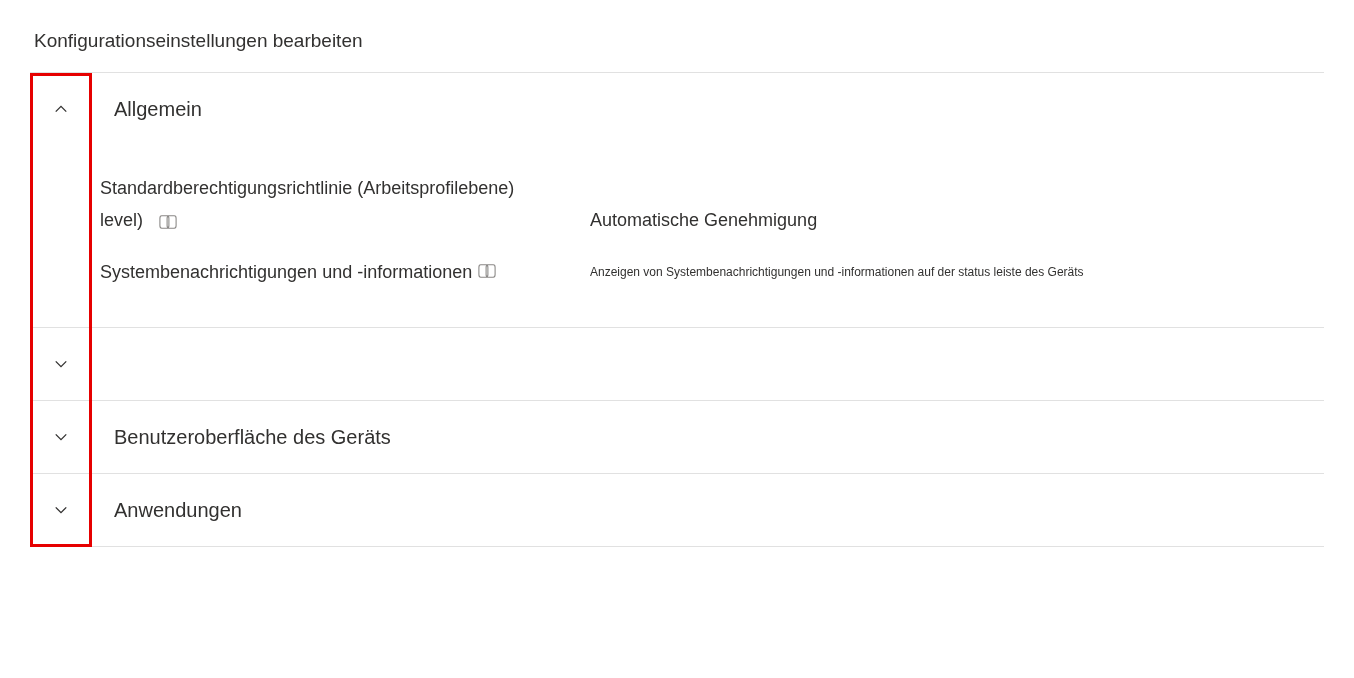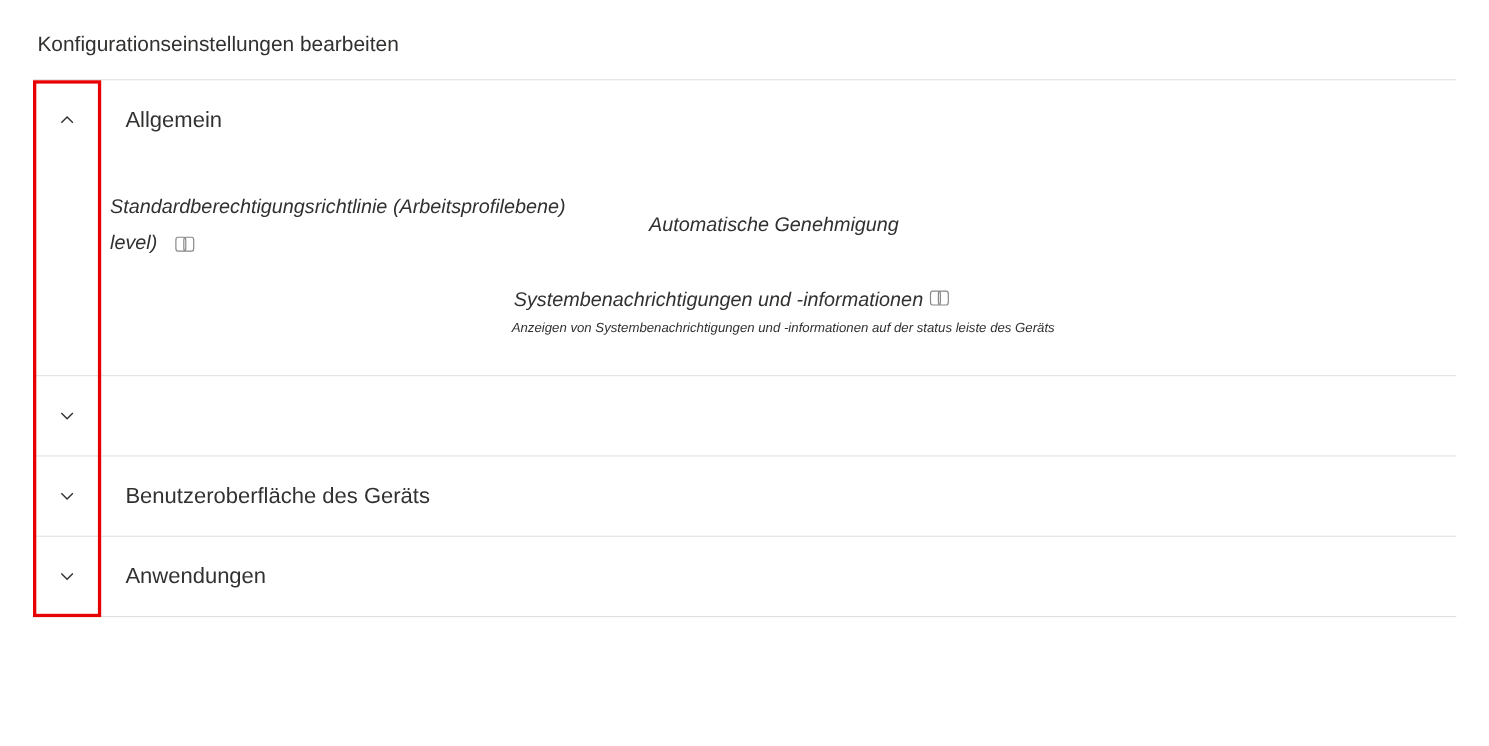--- a/index.html
+++ b/index.html
@@ -60,27 +60,25 @@
     .section-title {
       font-size: 20px;
       font-weight: 400;
       padding-left: 8px;
     }
     .section-body {
       padding: 30px 0 30px 70px;
     }
     .setting-row {
       display: flex;
-      align-items: center;
+      align-items: flex-end;
       margin-bottom: 26px;
-      font-style: italic;
     }
     .setting-row:last-child {
-      margin-bottom: 0;
-      flex-direction: column;
+      margin-bottom: 12px;
     }
     .setting-label-col {
       width: 490px;
       display: flex;
       align-items: flex-start;
       flex-wrap: wrap;
     }
     .setting-label {
       font-size: 18px;
       line-height: 26px;

